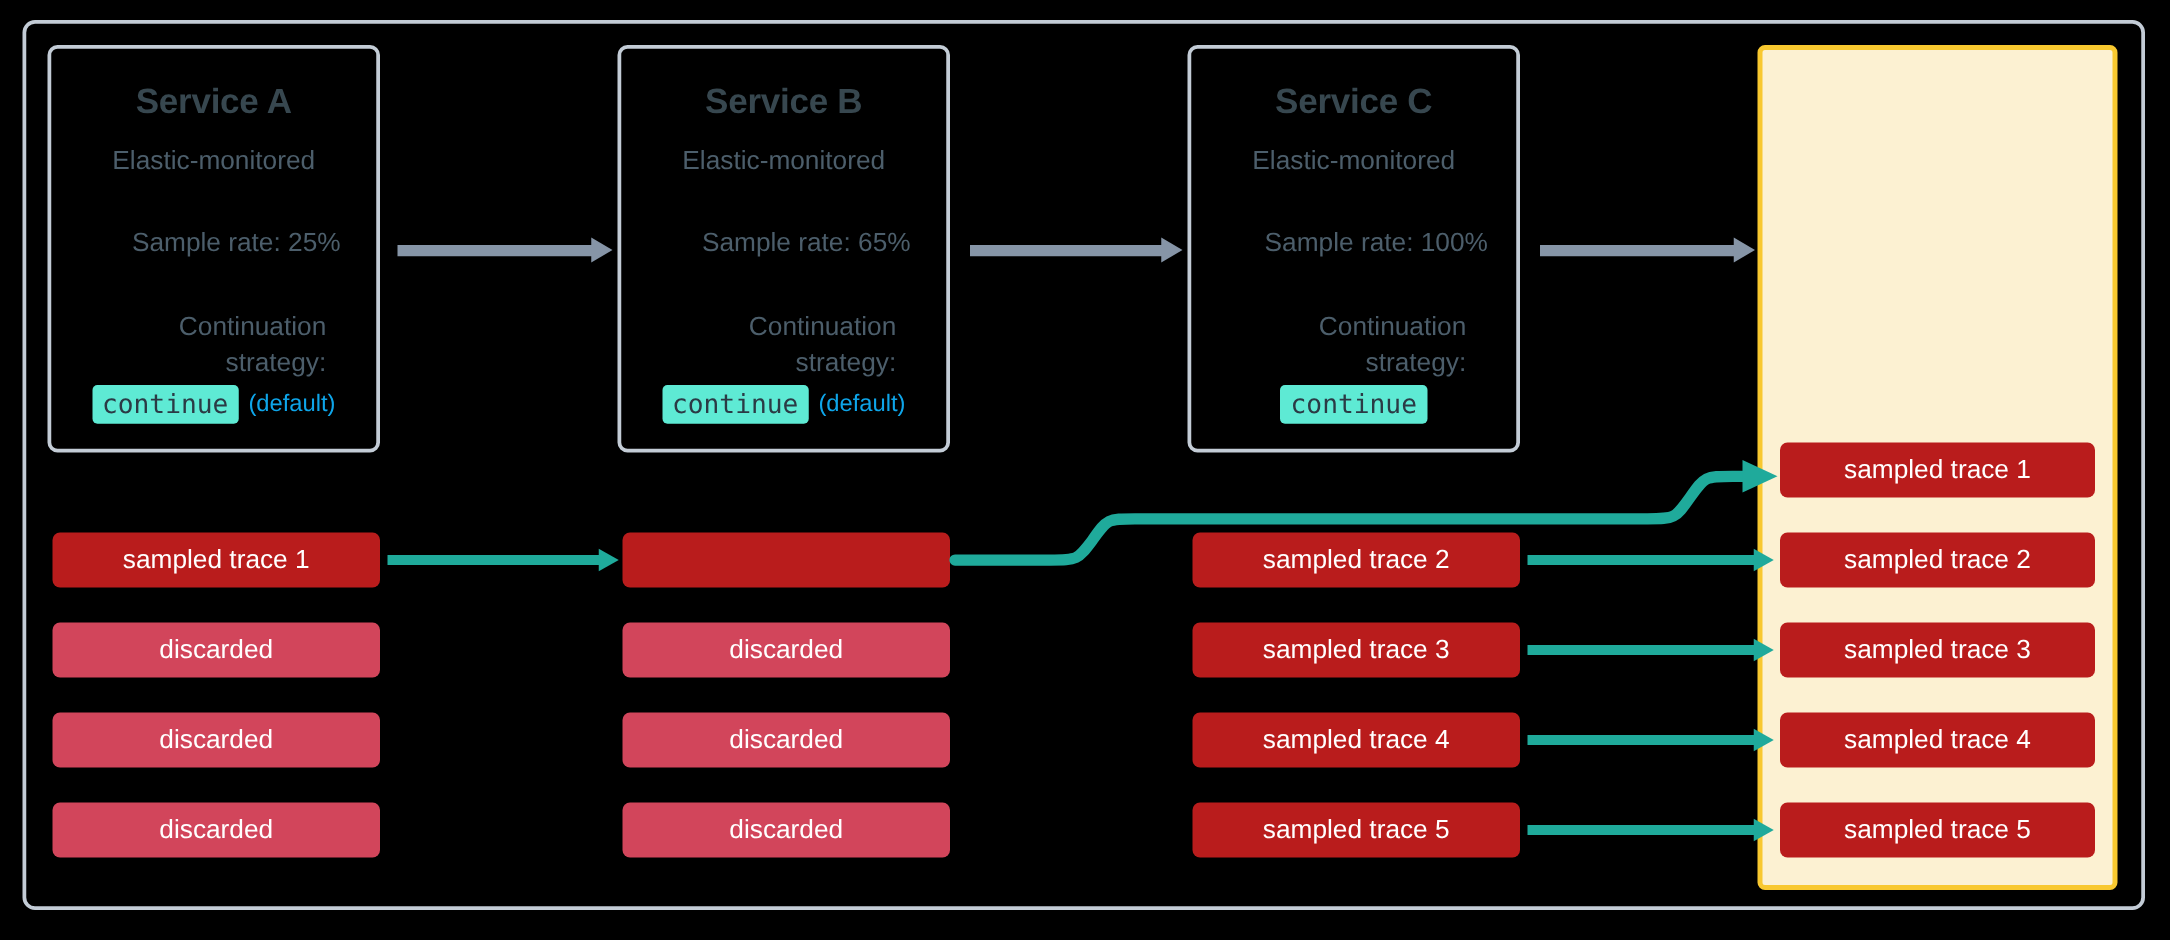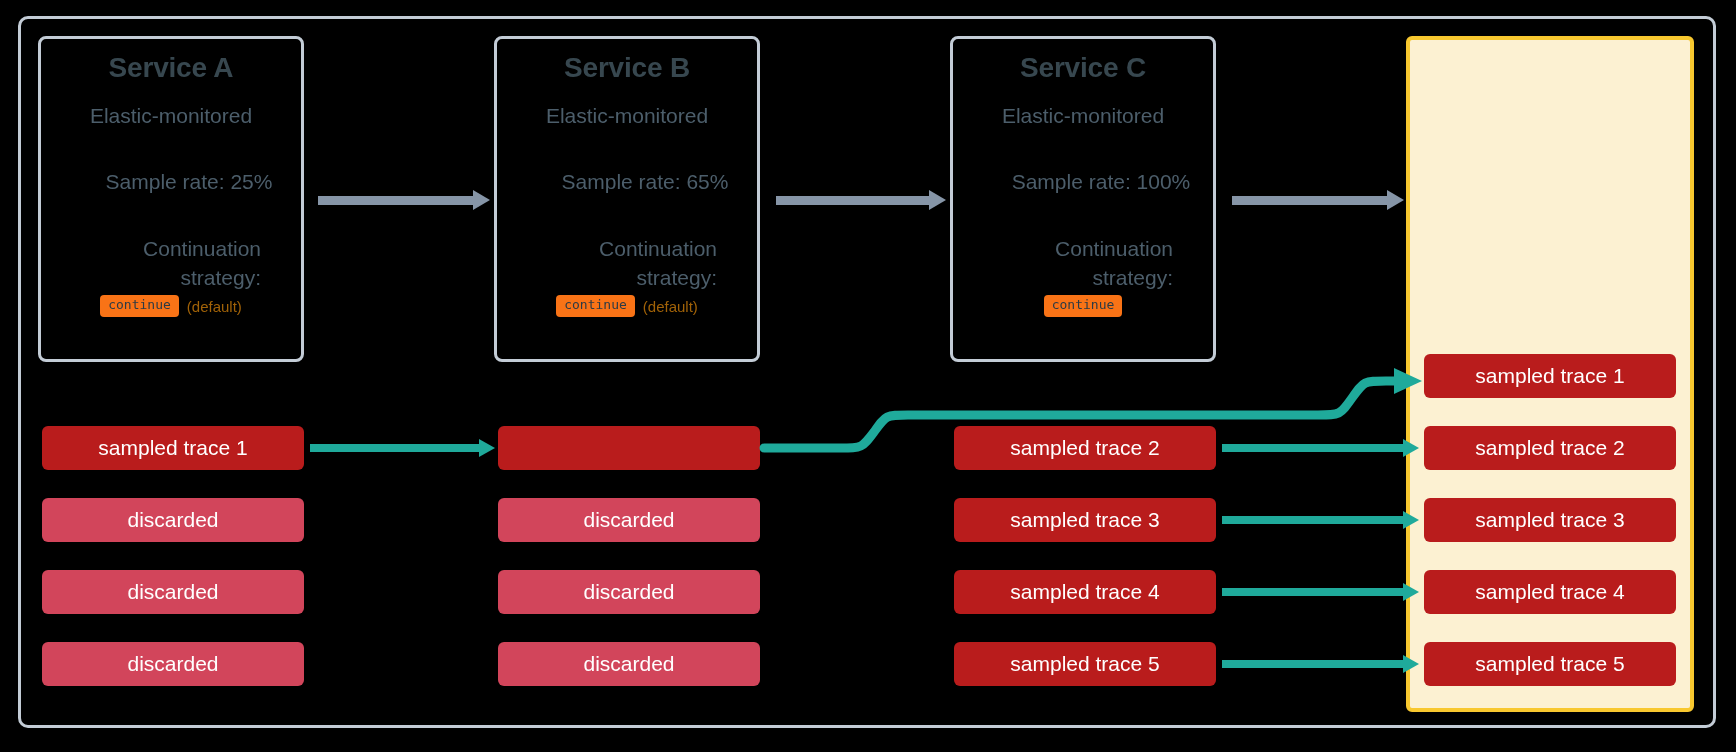--- a/index.html
+++ b/index.html
@@ -31,21 +31,21 @@
     position: absolute;
     top: 36px;
     width: 266px;
     height: 326px;
     border: 3px solid #c3ccd6;
     border-radius: 8px;
     box-sizing: border-box;
     display: flex;
     flex-direction: column;
     align-items: center;
-    padding-top: 14px;
+    padding-top: 27px;
   }
   .svc-a { left: 38px; }
   .svc-b { left: 494px; }
   .svc-c { left: 950px; }
 
   .svc-title {
     font-size: 28px;
     font-weight: bold;
     color: #37474f;
     letter-spacing: -0.2px;
@@ -75,31 +75,31 @@
   .svc-strategy-line {
     margin-top: 3px;
     display: flex;
     align-items: center;
     justify-content: center;
     gap: 8px;
     white-space: nowrap;
   }
   code.tag {
     display: inline-block;
-    background: #f97316;
+    background: #5eead4;
     color: #2b3a45;
     font-family: "DejaVu Sans Mono", monospace;
-    font-size: 13px;
+    font-size: 21px;
     padding: 3px 8px 4px 8px;
     border-radius: 4px;
     line-height: 1.15;
   }
   .default-note {
-    font-size: 15px;
-    color: #a16207;
+    font-size: 19px;
+    color: #0ea5e9;
   }
 
   
   .result-panel {
     position: absolute;
     left: 1406px;
     top: 36px;
     width: 288px;
     height: 676px;
     background: #fcf1d2;

